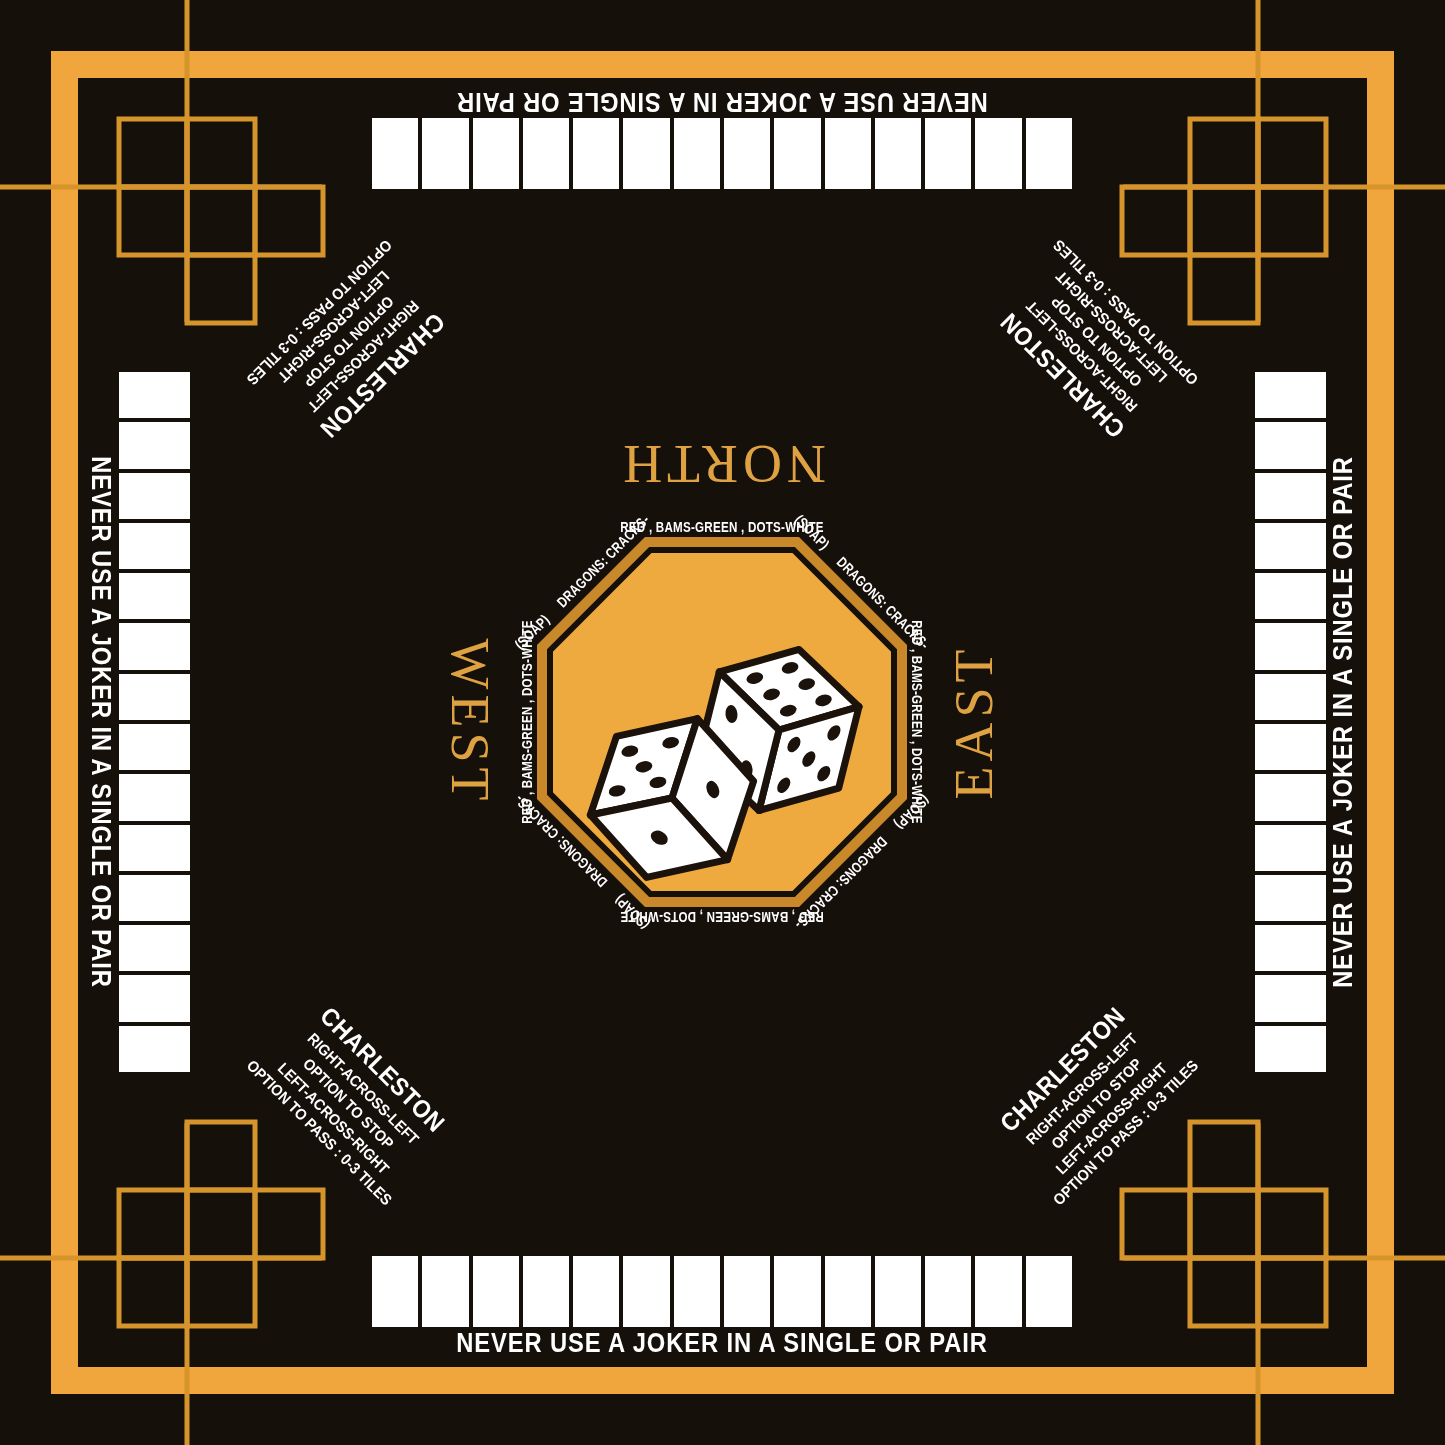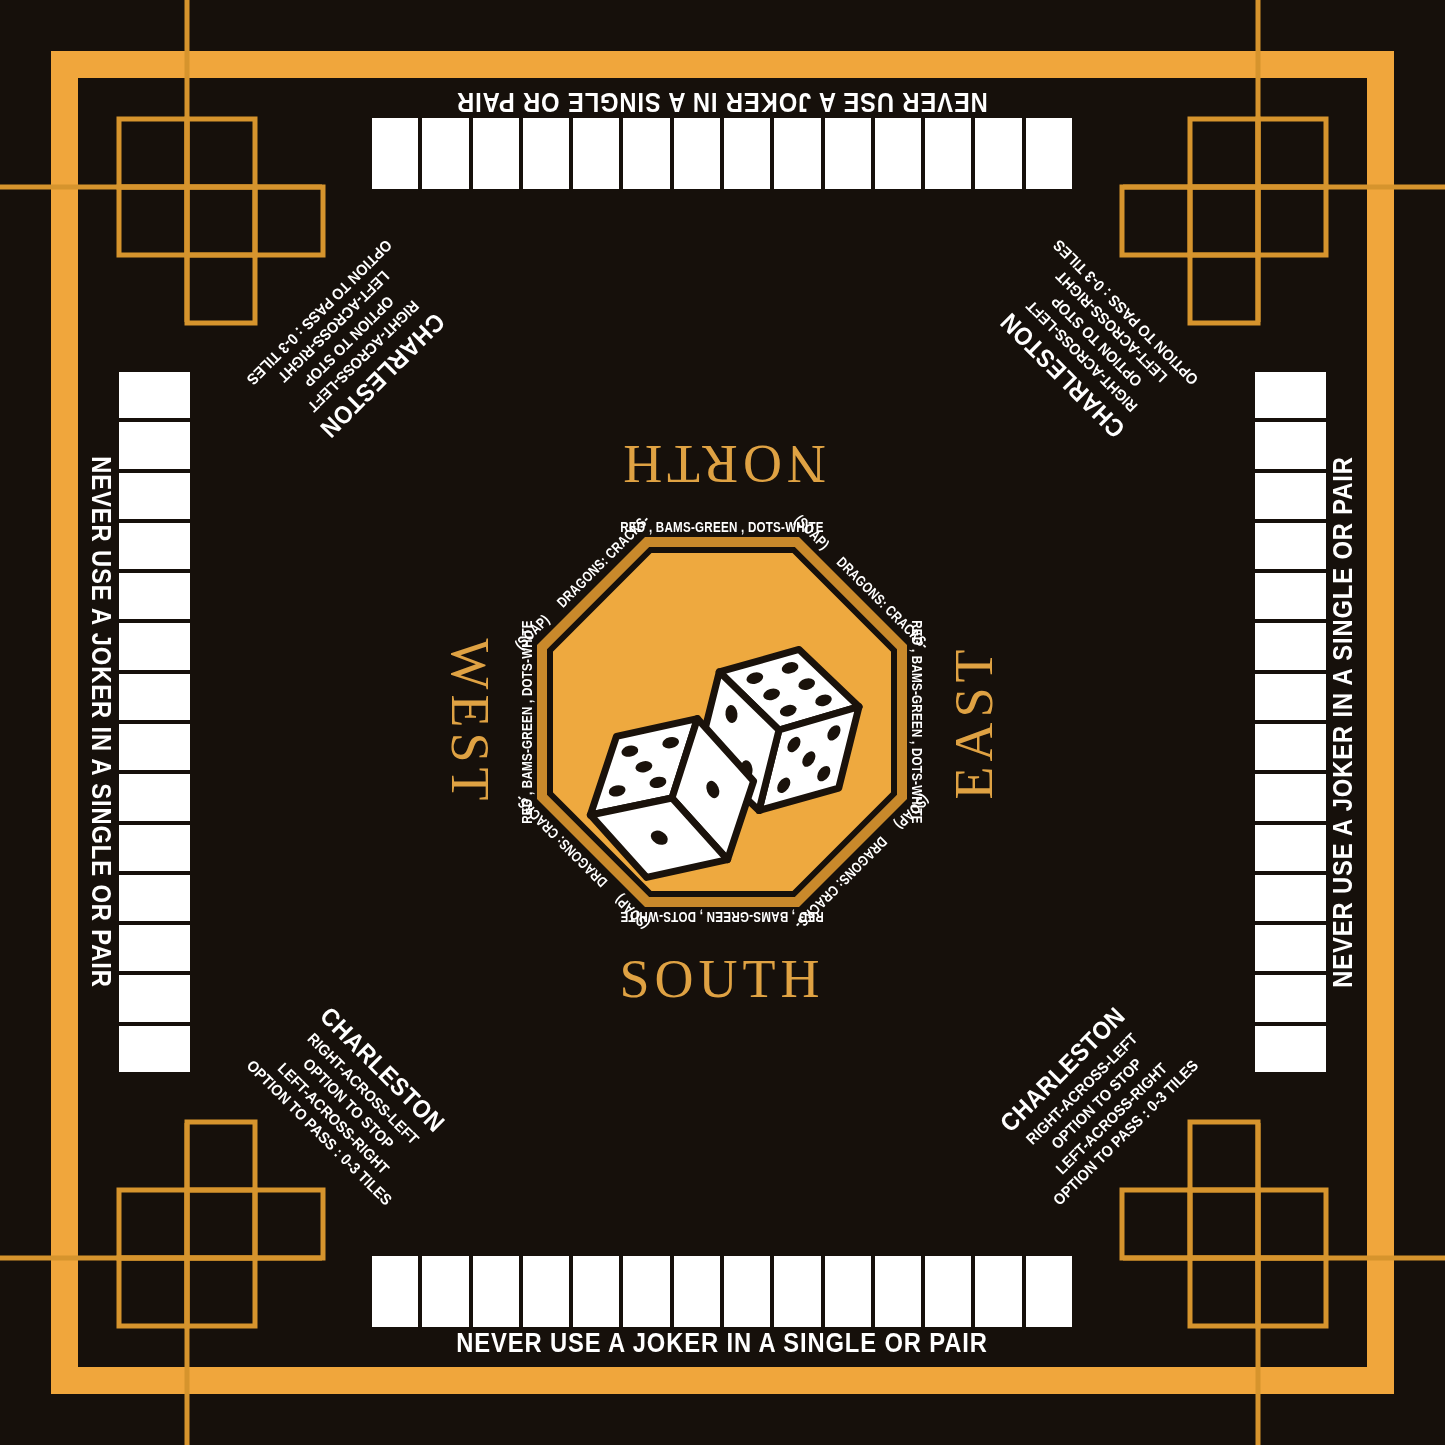--- a/index.html
+++ b/index.html
@@ -191,21 +191,20 @@
   </div>
   <div class="charleston" style="left:1093px;top:1100px;--r:-45deg">
     <div class="t">CHARLESTON</div>
     <div class="l">RIGHT-ACROSS-LEFT</div>
     <div class="l">OPTION TO STOP</div>
     <div class="l">LEFT-ACROSS-RIGHT</div>
     <div class="l">OPTION TO PASS :  0-3 TILES</div>
   </div>
 
   <div class="compass" style="left:722px;top:464px;--r:180deg">NORTH</div>
-  <div class="compass" style="left:722px;top:979px;--r:0deg">SOUTH</div>
   <div class="compass" style="left:470px;top:722px;--r:90deg">WEST</div>
   <div class="compass" style="left:974px;top:722px;--r:270deg">EAST</div>
 
   <svg class="octagon-svg" width="440" height="440" viewBox="-220 -220 440 440">
     <polygon points="-77,-185 77,-185 185,-77 185,77 77,185 -77,185 -185,77 -185,-77" fill="#C9892B"></polygon>
     <polygon points="-71.6,-172 71.6,-172 172,-71.6 172,71.6 71.6,172 -71.6,172 -172,71.6 -172,-71.6" fill="#EEA93F" stroke="#16100B" stroke-width="6"></polygon>
     <g transform="translate(0,16)">
 
       <g transform="translate(57,-8) rotate(14)" stroke="#1A120B" stroke-width="7" stroke-linejoin="round" stroke-linecap="round">
         <path d="M0,-83 L72,-42 L0,0 L-72,-42 Z" fill="#ffffff"></path>

